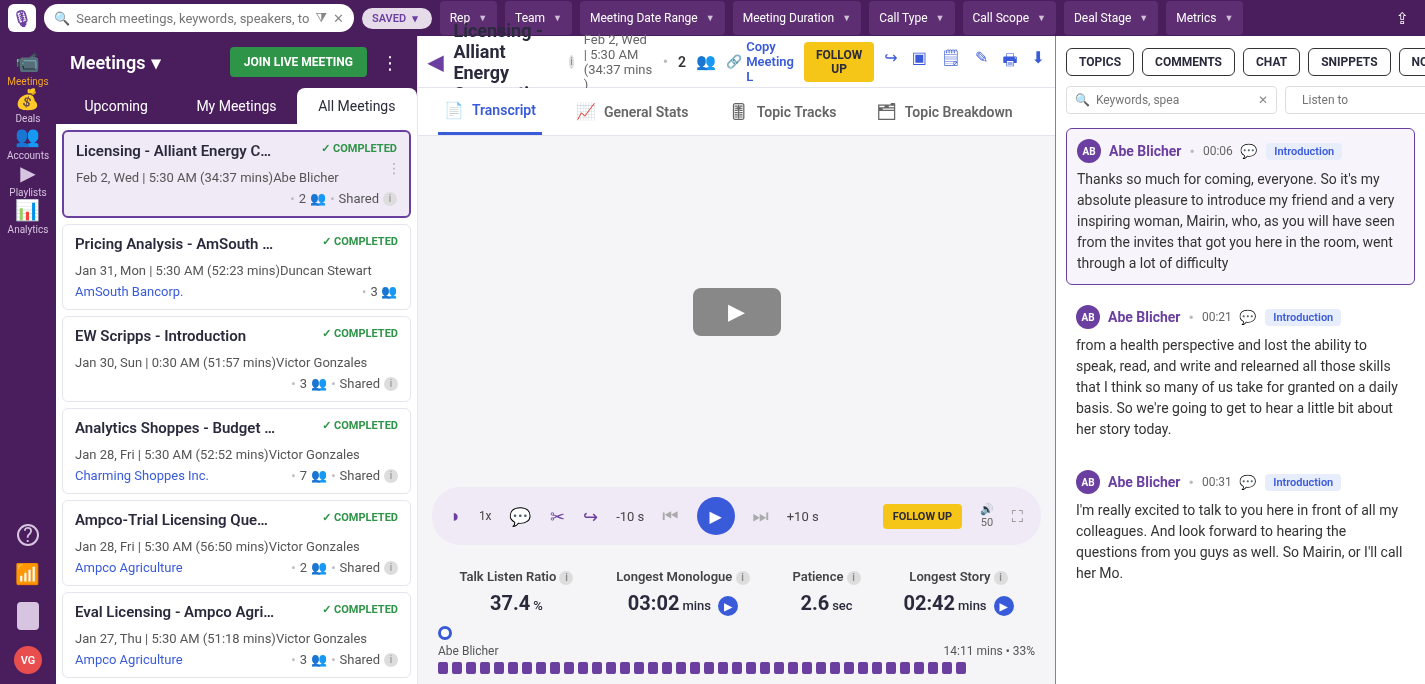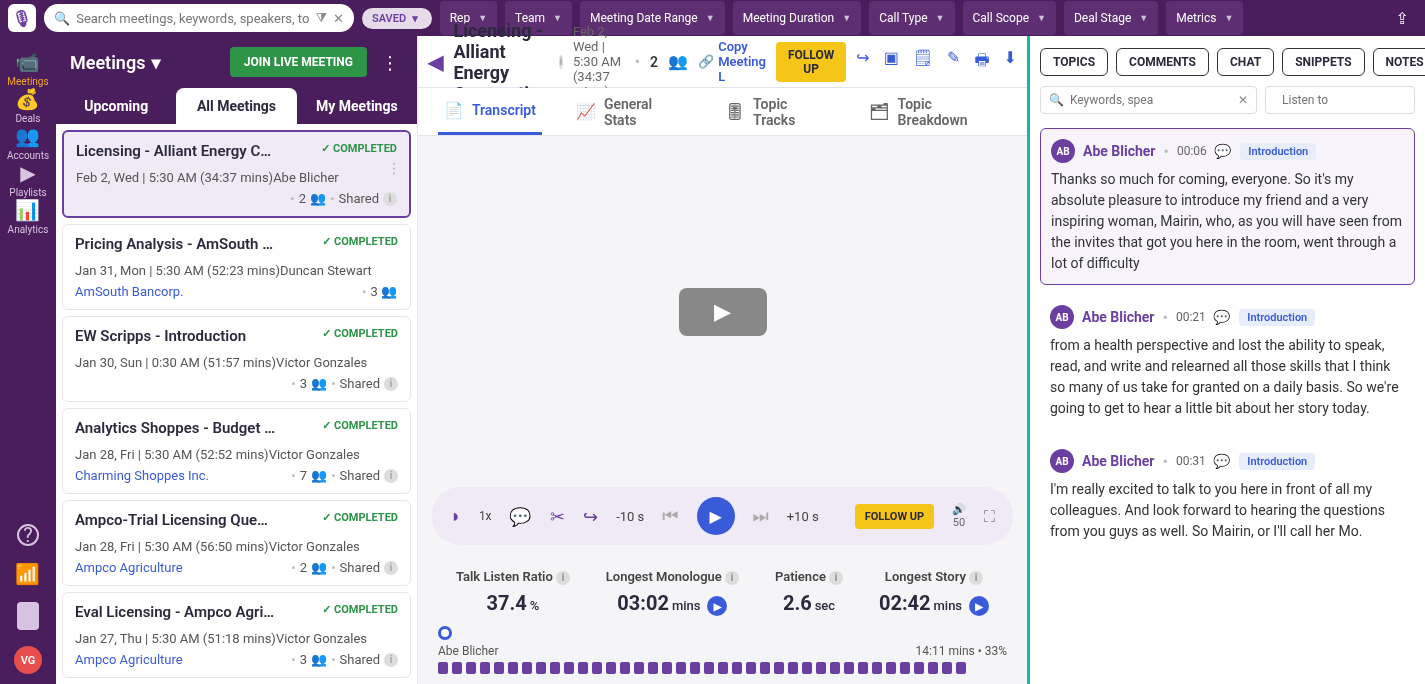--- a/index.html
+++ b/index.html
@@ -21,21 +21,21 @@
 .side-item .si-icon { font-size: 20px; display: block; margin-bottom: 2px; }
 .side-bottom { margin-top: auto; padding-bottom: 10px; display: flex; flex-direction: column; gap: 14px; align-items: center; }
 .avatar-circle { width: 28px; height: 28px; border-radius: 50%; background: #e94e4e; color: #fff; font-size: 11px; font-weight: 600; display: flex; align-items: center; justify-content: center; }
 
 .left-panel { width: 362px; background: #fff; border-right: 1px solid #e5e5ef; display: flex; flex-direction: column; }
 .lp-header { height: 52px; background: #4a1d5c; display: flex; align-items: center; padding: 0 14px; gap: 10px; }
 .lp-title { color: #fff; font-size: 18px; font-weight: 600; display: flex; align-items: center; gap: 6px; }
 .join-btn { background: #2e9447; color: #fff; border: none; border-radius: 4px; padding: 8px 14px; font-size: 12px; font-weight: 700; margin-left: auto; }
 .lp-more { color: #fff; font-size: 18px; padding: 0 4px; }
 .lp-tabs { display: flex; background: #4a1d5c; }
-.lp-tab { flex: 1; text-align: center; padding: 10px 0; color: #fff; font-size: 14px; font-weight: 700; cursor: pointer; }
+.lp-tab { flex: 1; text-align: center; padding: 10px 0; color: #fff; font-size: 14px; font-weight: 400; cursor: pointer; }
 .lp-tab.active { background: #fff; color: #2a2a3c; border-radius: 8px 8px 0 0; }
 
 .meeting-list { flex: 1; overflow-y: auto; }
 .meeting-card { border: 1px solid #e5e5ef; border-radius: 6px; margin: 6px; padding: 10px 12px; position: relative; }
 .meeting-card.selected { background: #f0eaf6; border: 2px solid #6b3fa0; }
 .mc-title { font-size: 15px; font-weight: 600; color: #2a2a3c; white-space: nowrap; overflow: hidden; text-overflow: ellipsis; max-width: 200px; display: inline-block; }
 .mc-status { color: #2e9447; font-size: 11px; font-weight: 700; float: right; }
 .mc-line2 { display: flex; justify-content: flex-start; font-size: 13px; color: #555; margin-top: 6px; }
 .mc-line3 { display: flex; align-items: center; gap: 10px; font-size: 13px; color: #555; margin-top: 6px; }
 .mc-link { color: #3a5bd9; }
@@ -80,21 +80,21 @@
 .stat-val { font-size: 20px; font-weight: 700; color: #2a2a3c; margin-top: 6px; display: flex; align-items: baseline; justify-content: center; gap: 3px; }
 .stat-unit { font-size: 13px; font-weight: 500; }
 .play-tiny { width: 20px; height: 20px; border-radius: 50%; background: #3a5bd9; color: #fff; font-size: 10px; display: inline-flex; align-items: center; justify-content: center; margin-left: 4px; }
 
 .timeline { padding: 0 20px 10px; }
 .tl-marker { width: 14px; height: 14px; border: 3px solid #3a5bd9; border-radius: 50%; background: #fff; }
 .tl-row { display: flex; justify-content: space-between; font-size: 12px; color: #555; margin-top: 4px; }
 .tl-blocks { display: flex; gap: 4px; margin-top: 4px; }
 .tl-block { width: 10px; height: 12px; background: #6b3fa0; border-radius: 2px; }
 
-.right-panel { width: 398px; background: #fff; border-left: 3px solid #14b8a6; padding: 12px 10px; overflow-y: auto; }
+.right-panel { width: 370px; background: #fff; border-left: 1px solid #14b8a6; padding: 12px 10px; overflow-y: auto; }
 .rp-tabs { display: flex; gap: 8px; margin-bottom: 10px; }
 .rp-tab { border: 1.5px solid #333; border-radius: 6px; padding: 6px 12px; font-size: 12px; font-weight: 700; cursor: pointer; }
 .rp-search-row { display: flex; gap: 8px; margin-bottom: 14px; }
 .rp-search { flex: 1; border: 1px solid #ddd; border-radius: 4px; padding: 6px 8px; display: flex; align-items: center; gap: 6px; font-size: 12px; color: #888; }
 .rp-search input { border: none; outline: none; flex: 1; font-size: 12px; }
 .rp-listen { width: 150px; border: 1px solid #ddd; border-radius: 4px; padding: 6px 16px; font-size: 12px; color: #888; }
 
 .transcript-item { padding: 10px; border-radius: 6px; margin-bottom: 10px; }
 .transcript-item.highlight { border: 1.5px solid #6b3fa0; background: #f8f4fb; }
 .ti-head { display: flex; align-items: center; gap: 8px; margin-bottom: 6px; }
@@ -187,22 +187,22 @@
     <div class="lp-header">
       <div class="lp-title">
         <span>Meetings</span>
         <span>▾</span>
       </div>
       <button class="join-btn">JOIN LIVE MEETING</button>
       <span class="lp-more">⋮</span>
     </div>
     <div class="lp-tabs" id="lp-tabs-host">
         <div class="lp-tab">Upcoming</div>
+        <div class="lp-tab">My Meetings</div>
         <div class="lp-tab active">All Meetings</div>
-        <div class="lp-tab">My Meetings</div>
       </div>
     <div class="meeting-list" id="meeting-list">
         <div class="meeting-card selected">
           <div><span class="mc-title">Licensing - Alliant Energy Cor…</span><span class="mc-status">✓ COMPLETED</span></div>
           <span class="mc-more">⋮</span>
           <div class="mc-line2">
             <span>Feb 2, Wed | 5:30 AM (34:37 mins)</span>
             <span>Abe Blicher</span>
           </div>
           <div class="mc-line3">

